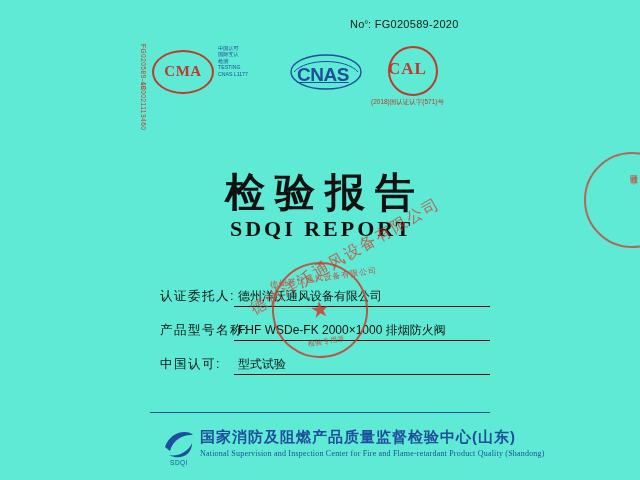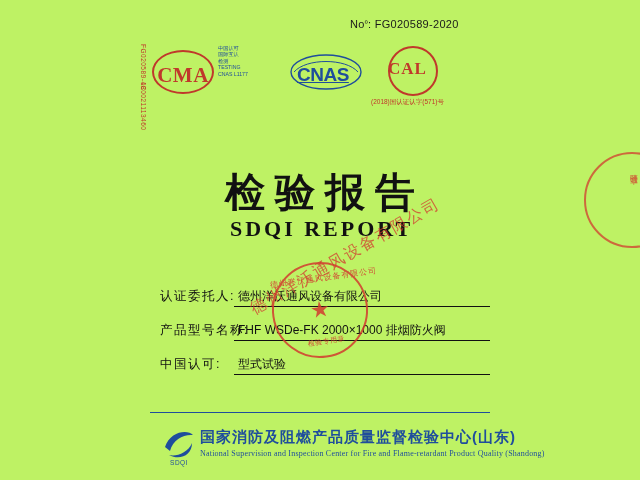--- a/index.html
+++ b/index.html
@@ -10,21 +10,21 @@
     width: 640px;
     height: 480px;
     background: #ffffff;
     font-family: "Liberation Sans", sans-serif;
     overflow: hidden;
   }
   .page {
     position: relative;
     width: 640px;
     height: 480px;
-    background: #bef264;
+    background: #5eead4;
   }
 
   
   .report-no {
     position: absolute;
     top: 18px;
     left: 350px;
     font-size: 11px;
     color: #1a1a1a;
     letter-spacing: 0.3px;
@@ -80,21 +80,21 @@
     box-sizing: border-box;
   }
   .cma-text {
     position: absolute;
     left: 0;
     right: 0;
     top: 11px;
     text-align: center;
     font-family: "Liberation Serif", serif;
     font-weight: bold;
-    font-size: 21px;
+    font-size: 15px;
     color: #c0392b;
     letter-spacing: 0.5px;
   }
 
   
   .ilac {
     position: absolute;
     left: 86px;
     top: 5px;
     width: 52px;

